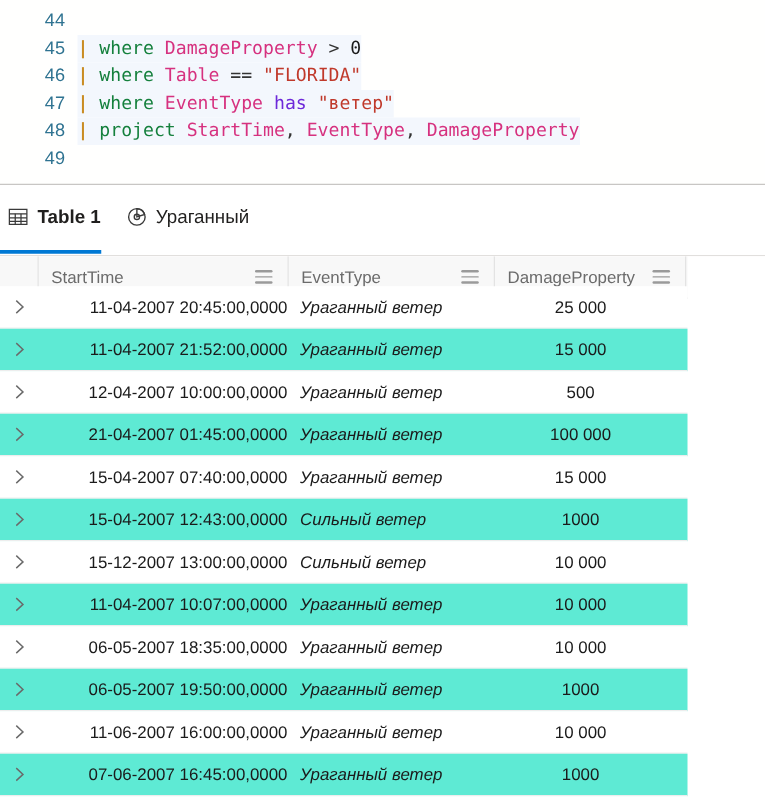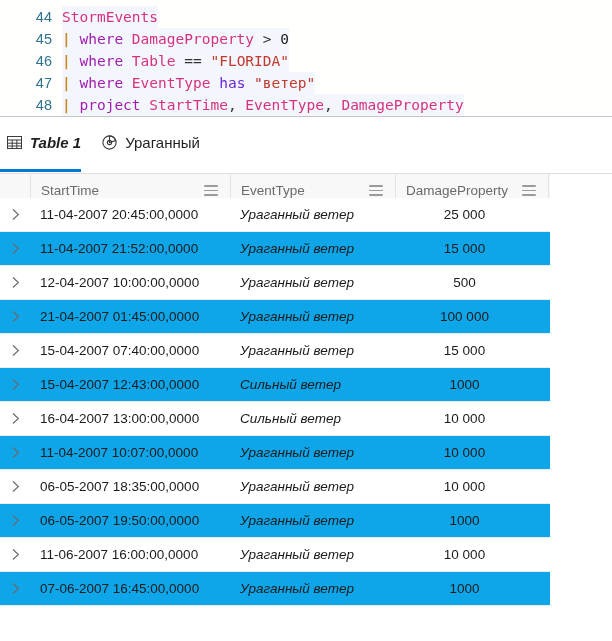--- a/index.html
+++ b/index.html
@@ -11,21 +11,21 @@
     width: 612px;
     height: 641px;
     overflow: hidden;
     font-family: "Liberation Sans", sans-serif;
     color: #201f1e;
   }
 
   
   .editor {
     position: relative;
-    height: 117px;
+    height: 148px;
     background: #fffffe;
     overflow: hidden;
     border-bottom: 1px solid #c8c6c4;
     box-sizing: border-box;
   }
   .code-line {
     height: 22px;
     line-height: 22px;
     display: flex;
     font-family: "DejaVu Sans Mono", monospace;
@@ -44,21 +44,21 @@
     user-select: none;
   }
   .code-text {
     position: relative;
     display: inline-block;
   }
   .code-text.hl {
     background: #f3f7fd;
   }
   .tok-ident   { color: #d6317f; }
-  .tok-kw      { color: #a21caf; }
+  .tok-kw      { color: #15803d; }
   .tok-op      { color: #333333; }
   .tok-plain   { color: #6d28d9; }
   .tok-str     { color: #c0392b; }
   .tok-num     { color: #1a1a1a; }
   .tok-pipe    { color: #c98c22; font-weight: bold; }
   .tok-punc    { color: #333333; }
 
   
   .tabbar {
     position: relative;
@@ -78,21 +78,20 @@
     height: 28px;
     cursor: pointer;
     position: relative;
   }
   .tab-label {
     font-size: 15px;
     color: #201f1e;
   }
   .tab.active .tab-label {
     font-weight: bold;
-    font-style: italic;
   }
   .tab.active .tab-underline {
     position: absolute;
     left: 0px;
     right: 14px;
     bottom: -16px;
     height: 3px;
     background: #0078d4;
   }
   .tab-icon { width: 17px; height: 17px; display:block; }
@@ -161,39 +160,39 @@
   .row {
     display: flex;
     height: 34px;
     align-items: center;
     border-bottom: 1px solid #ededed;
     box-sizing: border-box;
     font-size: 13.5px;
     color: #1b1b1b;
     background: #ffffff;
   }
-  .row.alt { background: #0ea5e9; }
+  .row.alt { background: #5eead4; }
   .cell { box-sizing: border-box; overflow: hidden; white-space: nowrap; }
-  .cell.start  { width: 200px; min-width: 200px; padding-left: 10px; }
+  .cell.start  { width: 200px; min-width: 200px; padding-left: 10px; text-align: right; }
   .cell.event  { width: 165px; min-width: 165px; padding-left: 10px; font-style: italic; }
   .cell.damage { width: 153px; min-width: 153px; padding-right: 14px; text-align: center; }
   .chev {
     width: 30px; min-width: 30px;
     display: flex; align-items: center; justify-content: center;
     cursor: pointer;
   }
   .chev svg { display:block; }
 </style>
 </head>
 <body>
 
 <div class="editor">
   <div id="code-lines" style="margin-top: -16px;">
       <div class="code-line"><span class="ln">43</span><span class="code-text"></span></div>
-      <div class="code-line"><span class="ln">44</span><span class="code-text hl"><span class="tok-ident">StormEvents</span></span></div>
+      <div class="code-line"><span class="ln">44</span></div>
       <div class="code-line"><span class="ln">45</span><span class="code-text hl"><span class="tok-pipe">| </span><span class="tok-kw">where</span><span class="tok-plain"> </span><span class="tok-ident">DamageProperty</span><span class="tok-plain"> </span><span class="tok-op">&gt;</span><span class="tok-plain"> </span><span class="tok-num">0</span></span></div>
       <div class="code-line"><span class="ln">46</span><span class="code-text hl"><span class="tok-pipe">| </span><span class="tok-kw">where</span><span class="tok-plain"> </span><span class="tok-ident">Table</span><span class="tok-plain"> </span><span class="tok-op">==</span><span class="tok-plain"> </span><span class="tok-str">"FLORIDA"</span></span></div>
       <div class="code-line"><span class="ln">47</span><span class="code-text hl"><span class="tok-pipe">| </span><span class="tok-kw">where</span><span class="tok-plain"> </span><span class="tok-ident">EventType</span><span class="tok-plain"> </span><span class="tok-plain">has</span><span class="tok-plain"> </span><span class="tok-str">"ветер"</span></span></div>
       <div class="code-line"><span class="ln">48</span><span class="code-text hl"><span class="tok-pipe">| </span><span class="tok-kw">project</span><span class="tok-plain"> </span><span class="tok-ident">StartTime</span><span class="tok-punc">,</span><span class="tok-plain"> </span><span class="tok-ident">EventType</span><span class="tok-punc">,</span><span class="tok-plain"> </span><span class="tok-ident">DamageProperty</span></span></div>
       <div class="code-line"><span class="ln">49</span><span class="code-text"></span></div>
     </div>
 </div>
 
 <div class="tabbar">
 
@@ -320,21 +319,21 @@
         <div class="cell start">15-04-2007 12:43:00,0000</div>
         <div class="cell event">Сильный ветер</div>
         <div class="cell damage">1000</div>
       </div>
       <div class="row">
         <div class="chev">
           <svg width="9" height="13" viewBox="0 0 9 13">
             <polyline points="2,1.5 7.4,6.5 2,11.5" fill="none" stroke="#6a6a6a" stroke-width="1.15"></polyline>
           </svg>
         </div>
-        <div class="cell start">16-04-2007 13:00:00,0000</div>
+        <div class="cell start">15-12-2007 13:00:00,0000</div>
         <div class="cell event">Сильный ветер</div>
         <div class="cell damage">10 000</div>
       </div>
       <div class="row alt">
         <div class="chev">
           <svg width="9" height="13" viewBox="0 0 9 13">
             <polyline points="2,1.5 7.4,6.5 2,11.5" fill="none" stroke="#6a6a6a" stroke-width="1.15"></polyline>
           </svg>
         </div>
         <div class="cell start">11-04-2007 10:07:00,0000</div>

